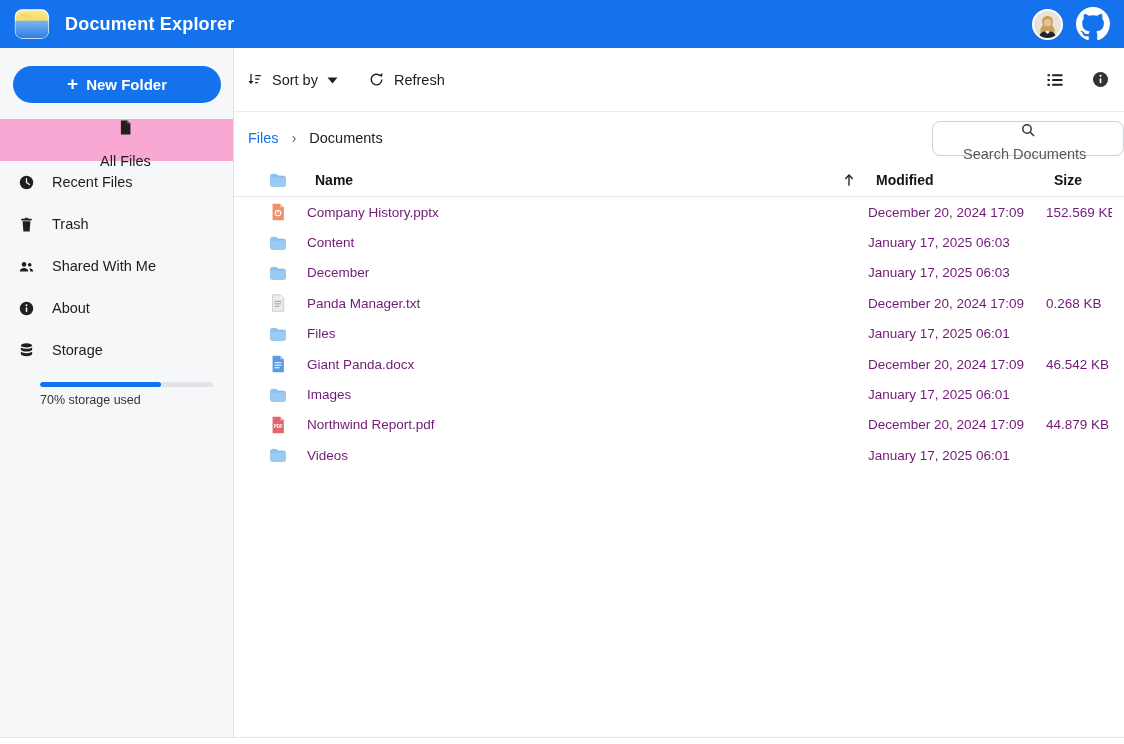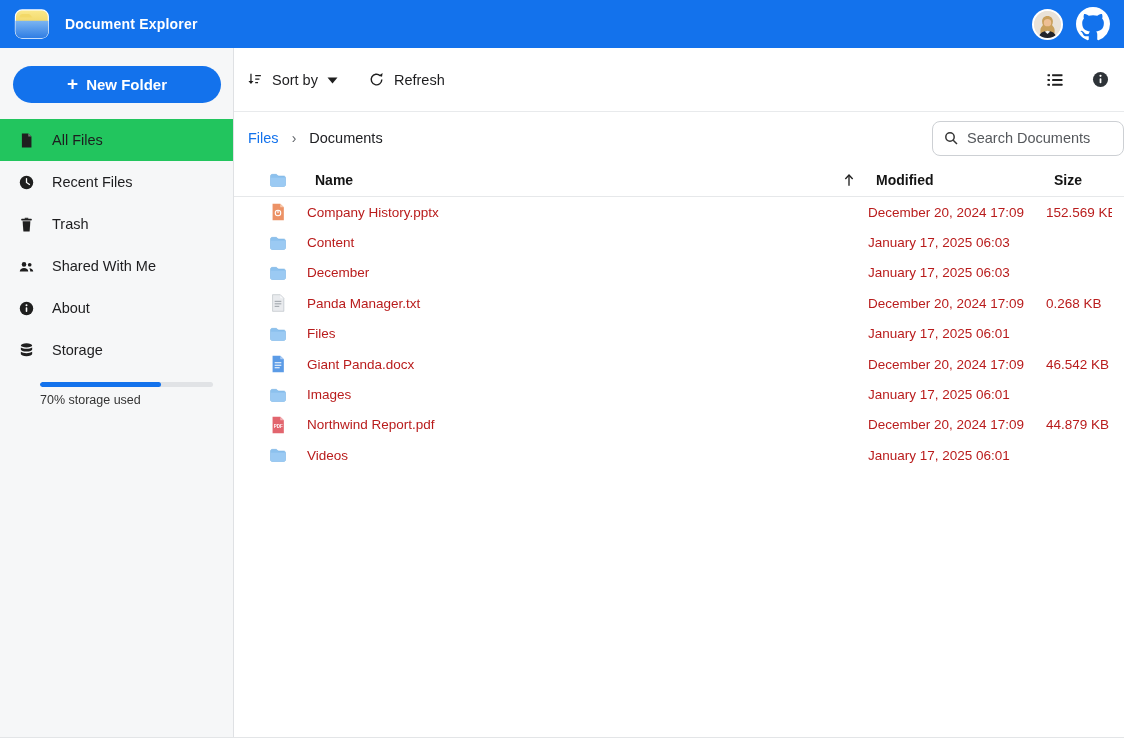--- a/index.html
+++ b/index.html
@@ -3,41 +3,41 @@
 <meta charset="utf-8">
 <style>
   * { margin:0; padding:0; box-sizing:border-box; }
   html,body { width:1124px; height:744px; overflow:hidden; background:#fff;
               font-family:"Liberation Sans", sans-serif; }
 
   
   .app-header { height:48px; background:#1372EC; display:flex; align-items:center;
                 padding:0 14px; gap:15px; }
   .logo { width:36px; height:32px; display:flex; }
-  .app-title { color:#fff; font-size:14px; font-weight:bold; letter-spacing:.2px; }
+  .app-title { color:#fff; font-size:18px; font-weight:bold; letter-spacing:.2px; }
   .header-right { margin-left:auto; display:flex; align-items:center; gap:13px; }
   .avatar { width:31px; height:31px; border-radius:50%; overflow:hidden;
             border:2px solid #fff; background:#e9e2d8; cursor:pointer; }
   .gh { width:34px; height:34px; display:flex; cursor:pointer; }
 
   
   .shell { display:flex; height:690px; border-bottom:1px solid #e3e5e7; }
 
   
   .sidebar { width:234px; background:#f6f7f8; border-right:1px solid #dfe1e4;
              padding-top:18px; flex-shrink:0; }
   .new-folder { margin:0 0 0 13px; width:208px; height:37px; border-radius:19px;
                 background:#1372EC; color:#fff; font-size:15px; font-weight:bold;
                 border:none; display:flex; align-items:center; justify-content:center;
                 gap:8px; cursor:pointer; font-family:inherit; }
   .new-folder .plus { font-size:19px; font-weight:bold; line-height:1; margin-top:-2px; }
   .side-nav { margin-top:16px; }
   .side-item { display:flex; align-items:center; gap:17px; padding-left:18px;
                height:42px; font-size:14.5px; color:#1d1d1f; cursor:pointer; }
-  .side-item.active { background:#22c55e; }
+  .side-item.active { background:#f9a8d4;flex-direction:column; }
   .s-icon { width:17px; height:17px; display:flex; flex-shrink:0; }
   .s-icon svg { width:100%; height:100%; }
   .storage-extra { padding:11px 20px 0 40px; }
   .progress-track { height:5px; border-radius:3px; background:#e1e3e6; overflow:hidden; }
   .progress-fill { height:100%; background:#1372EC; border-radius:3px; }
   .storage-caption { margin-top:6px; font-size:12.5px; color:#333; }
 
   
   .main { flex:1; display:flex; flex-direction:column; background:#fff; min-width:0; }
 
@@ -49,33 +49,33 @@
   .tool-btn + .tool-btn { margin-left:30px; }
   .toolbar-right { margin-left:auto; display:flex; align-items:center; gap:26px; }
   .icon-btn { background:none; border:none; cursor:pointer; display:flex; padding:0; }
 
   .crumb-row { height:52px; display:flex; align-items:center; padding-left:14px; }
   .crumb-link { color:#1372EC; font-size:14.5px; cursor:pointer; text-decoration:none; }
   .crumb-sep { margin:0 13px; color:#5f6368; font-size:14px; }
   .crumb-current { color:#202124; font-size:14.5px; }
   .search-box { margin-left:auto; width:192px; height:35px; border:1px solid #cdd0d4;
                 border-radius:8px; display:flex; align-items:center; padding:0 10px;
-                gap:8px; flex-shrink:0; background:#fff; }
+                gap:8px; flex-shrink:0; background:#fff;flex-direction:column; }
   .search-box input { border:none; outline:none; font-size:14.5px; color:#202124;
                       width:130px; background:transparent; font-family:inherit; }
   .search-box input::placeholder { color:#55585c; opacity:1; }
 
   .table-head, .row { display:grid; grid-template-columns:22px 544px 161px 66px;
                       column-gap:17px; padding:0 12px 0 34px; align-items:center; }
   .table-head { height:33px; border-bottom:1px solid #e6e8ea; font-size:14px;
                 font-weight:bold; color:#141414; }
   .table-head .hcell { cursor:pointer;padding-left:8px; }
   .hmod { position:relative; display:flex; align-items:center; }
   .sort-arrow { position:absolute; left:-27px; top:0; width:16px; height:16px; display:flex; }
-  .row { height:30.4px; font-size:13.5px; color:#b91c1c; cursor:pointer; }
+  .row { height:30.4px; font-size:13.5px; color:#701a75; cursor:pointer; }
   .f-icon { width:20px; height:20px; display:flex; }
   .f-icon svg { width:100%; height:100%; }
   .cell { white-space:nowrap; overflow:hidden; }
 </style>
 </head>
 <body>
 
 <header class="app-header">
   <span class="logo">
     <svg viewBox="0 0 38 34">

